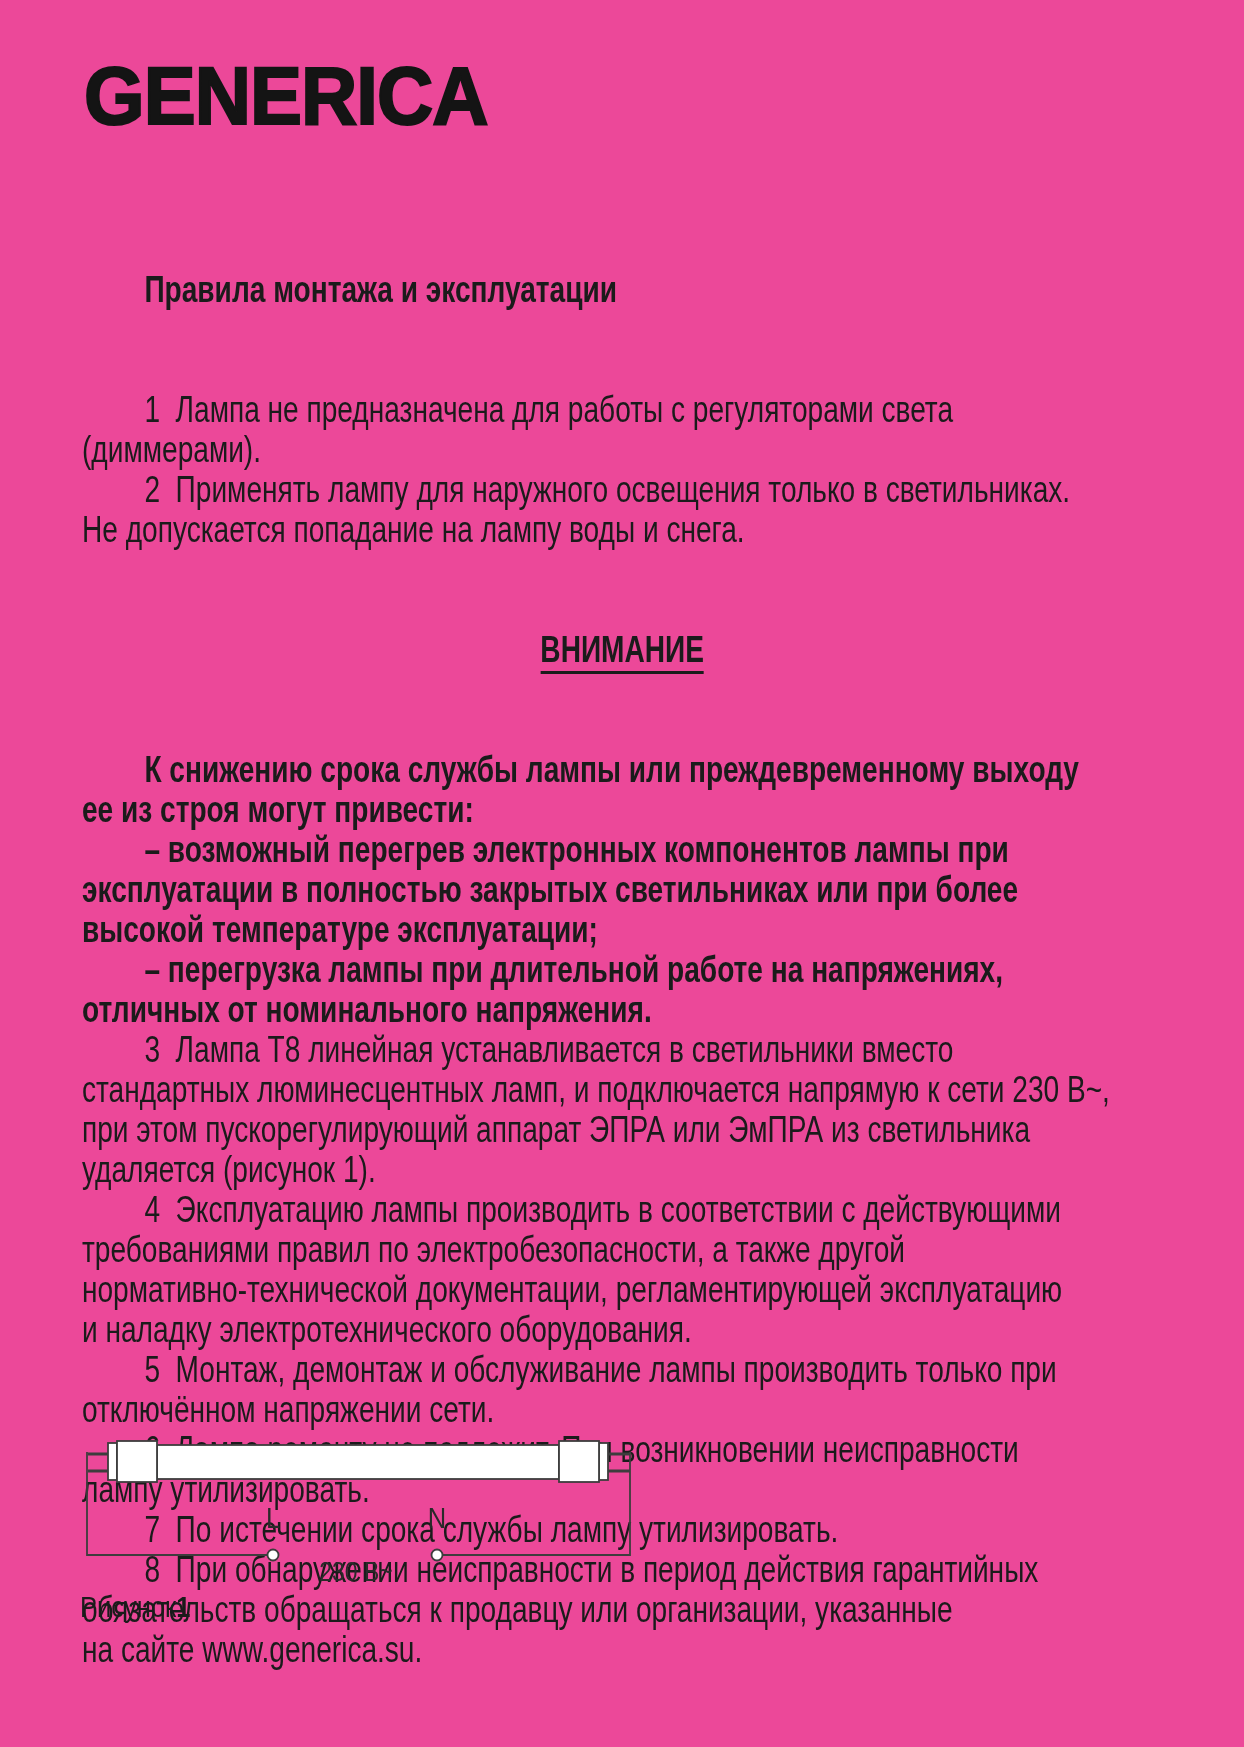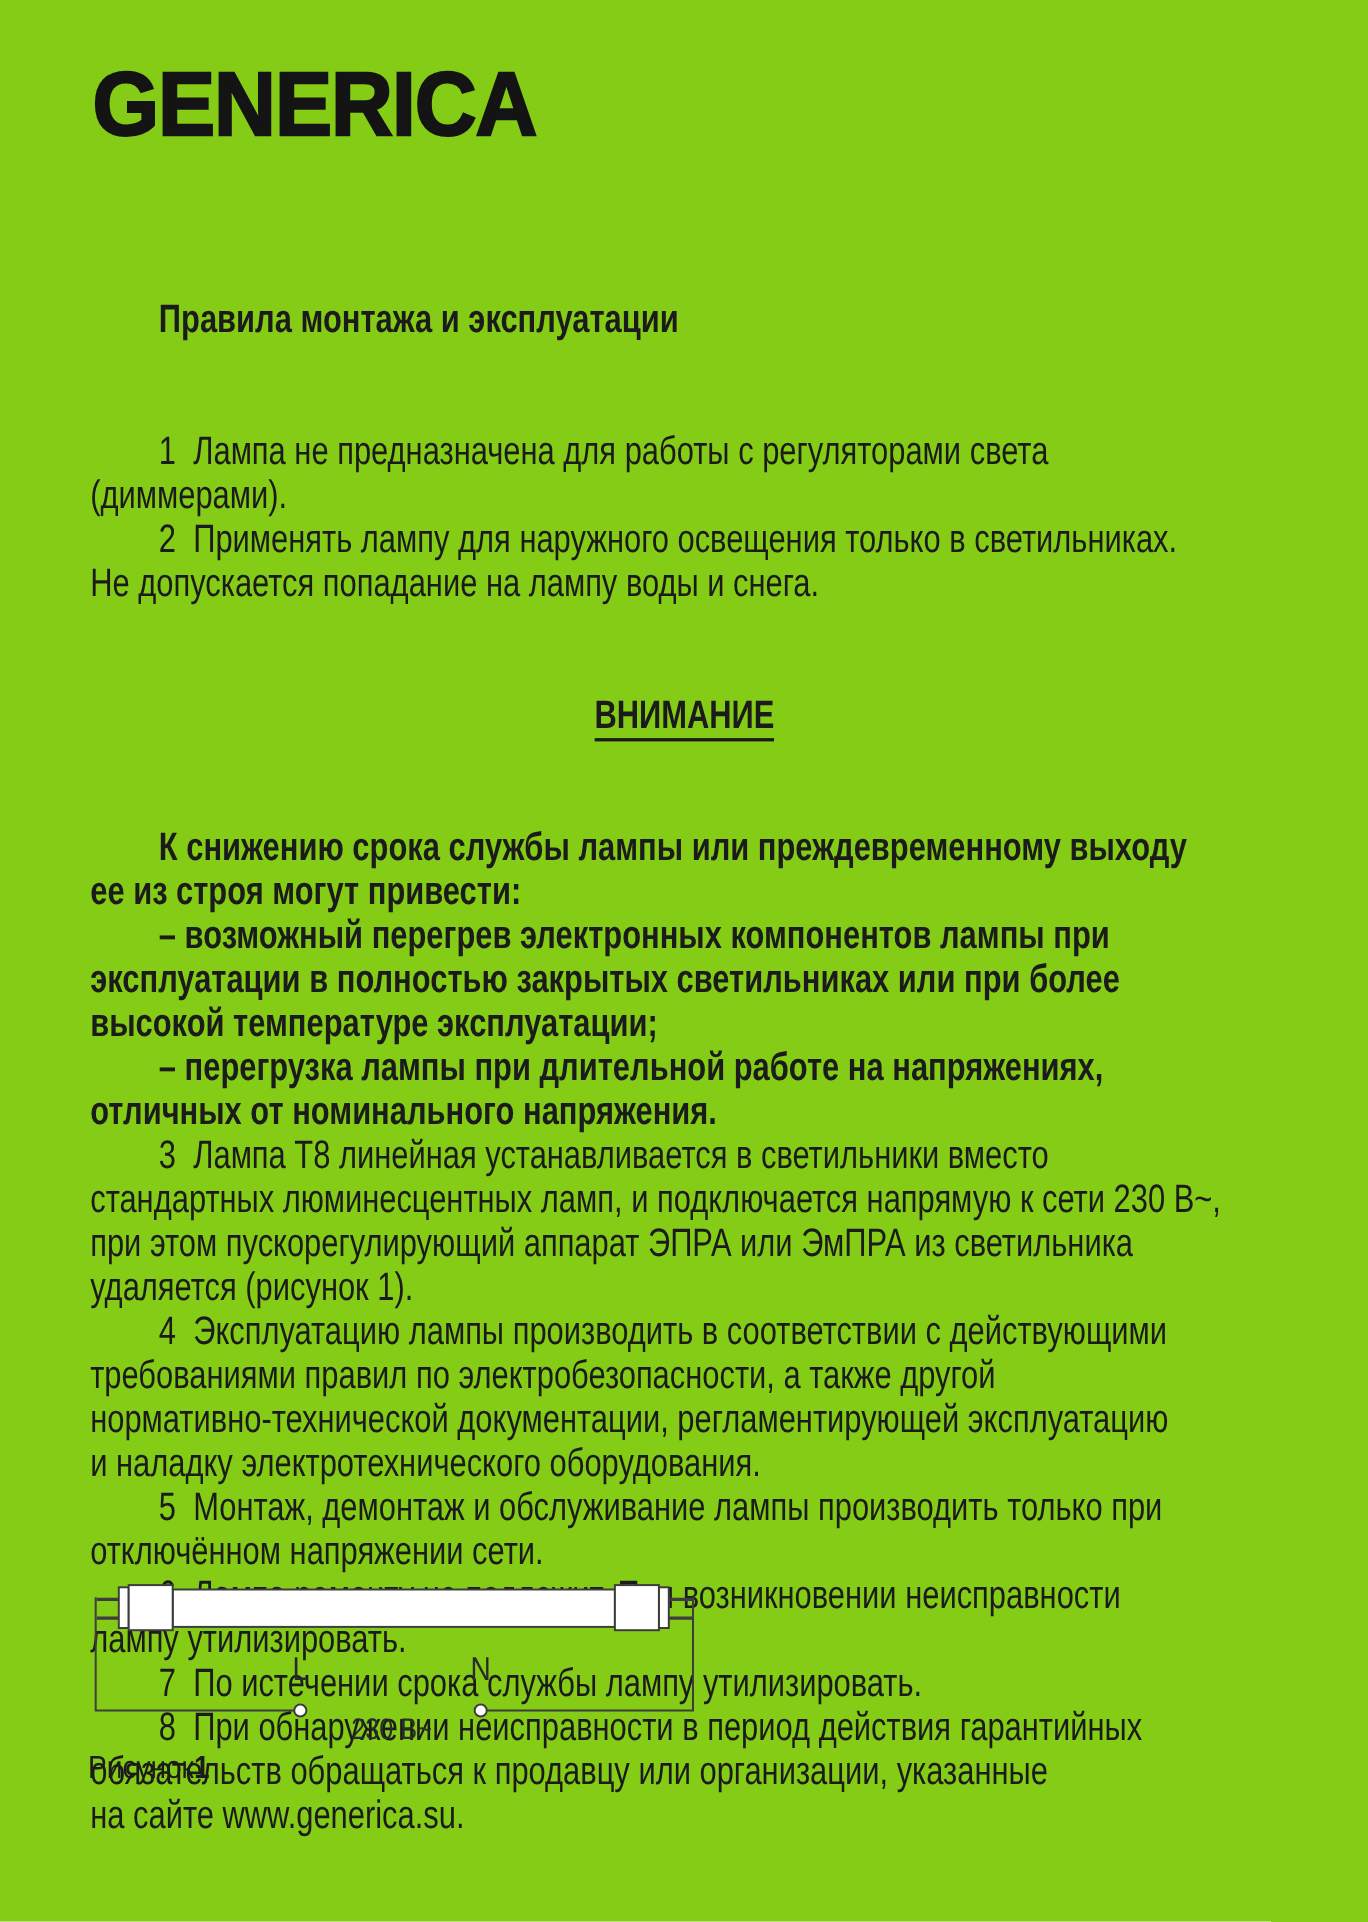--- a/index.html
+++ b/index.html
@@ -1,19 +1,19 @@
 <!DOCTYPE html>
 <html><head>
 <meta charset="utf-8">
 <style>
   html,body{margin:0;padding:0;background:#ffffff;}
   .page{
     position:relative;
     width:1244px;height:1747px;
-    background:#84cc16;
+    background:#ec4899;
     overflow:hidden;
     font-family:"Liberation Sans",sans-serif;
     color:#1b1b1b;
   }
   .logo{
     position:absolute;left:84px;top:55px;
     font-size:82px;line-height:82px;font-weight:700;
     letter-spacing:-1px;
     -webkit-text-stroke:2.2px #141414;
     color:#141414;

